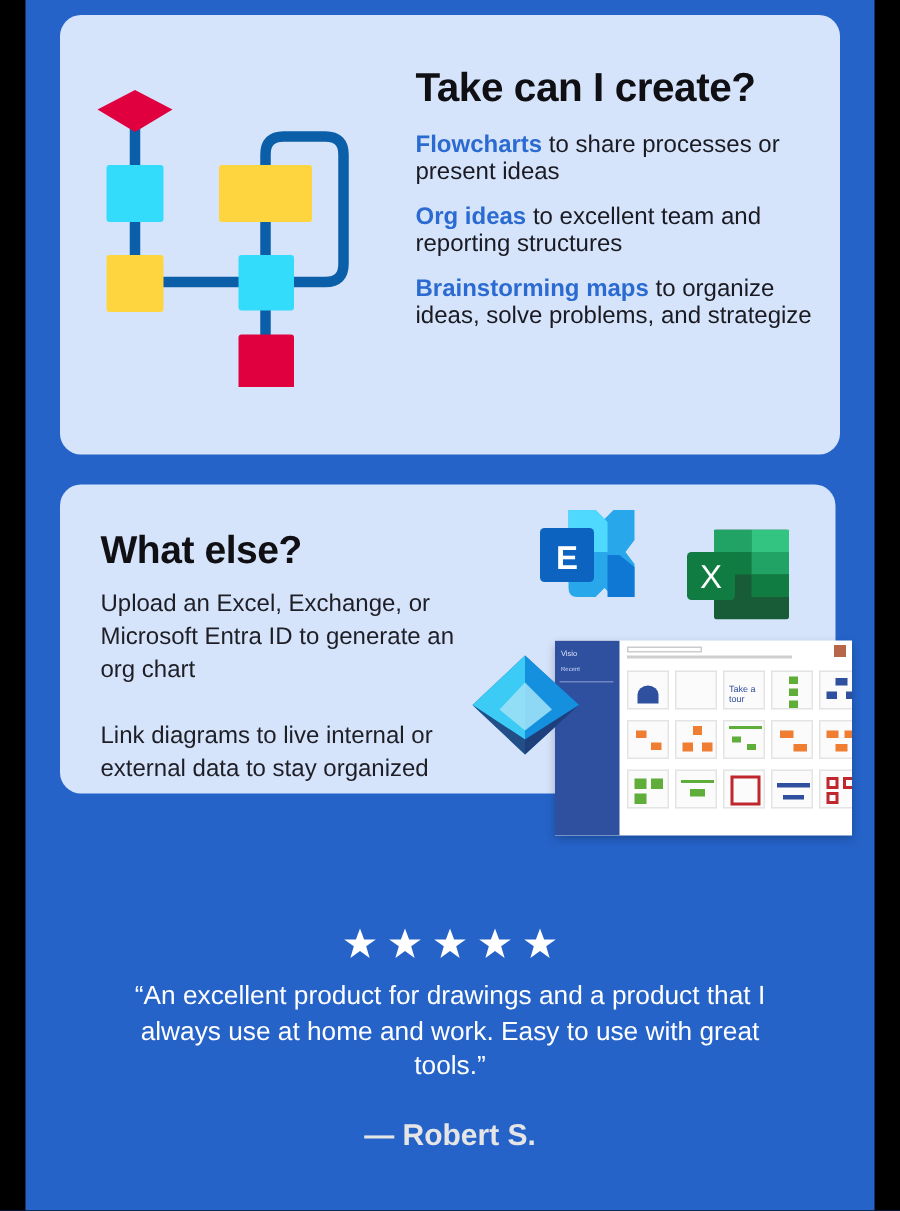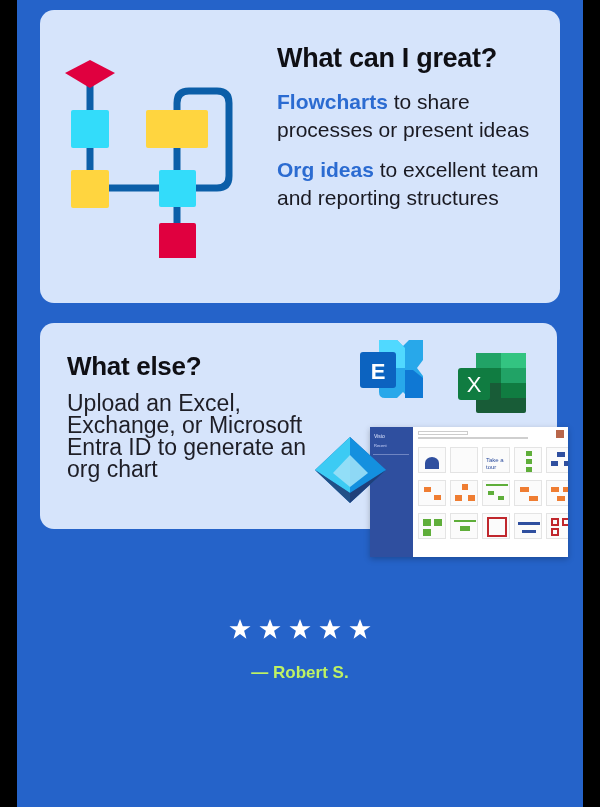--- a/index.html
+++ b/index.html
@@ -7,27 +7,27 @@
     body { font-family: "Liberation Sans", "DejaVu Sans", sans-serif; position: relative; }
     .page { position: absolute; left: 17px; top: 0; width: 566px; height: 807px; background: #2563c9; }
     .card { position: absolute; background: #d6e4fb; border-radius: 14px; }
     .card1 { left: 23px; top: 10px; width: 520px; height: 293px; }
     .card2 { left: 23px; top: 323px; width: 517px; height: 206px; }
 
     .flow-illus { position: absolute; left: 22px; top: 48px; width: 180px; height: 200px; }
 
     .c1-text { position: absolute; left: 237px; top: 32px; width: 275px; }
     .h-title { font-weight: bold; font-size: 27px; color: #0f0f14; letter-spacing: -0.3px; line-height: 32px; }
-    .feat { margin-top: 12px; font-size: 21px; line-height: 28px; color: #1a1a22; }
+    .feat { margin-top: 12px; font-size: 16px; line-height: 18px; color: #1a1a22; }
     .feat:first-of-type { margin-top: 14px; }
     .feat .hl { color: #2b6bd1; font-weight: bold; }
 
     .c2-text { position: absolute; left: 27px; top: 27px; width: 260px; }
     .c2-text .h-title { font-size: 26px; }
-    .para { font-size: 23px; line-height: 22px; color: #1e1e26; margin-top: 10px; }
+    .para { font-size: 16px; line-height: 22px; color: #1e1e26; margin-top: 10px; }
     .para + .para { margin-top: 22px; }
 
     .icon-exchange { position: absolute; left: 317px; top: 15px; width: 70px; height: 64px; }
     .icon-excel { position: absolute; left: 416px; top: 30px; width: 70px; height: 60px; }
     .icon-entra { position: absolute; left: 273px; top: 112px; width: 75px; height: 70px; }
 
     .visio-shot { position: absolute; left: 330px; top: 104px; width: 198px; height: 130px; background: #fff; box-shadow: 0 2px 6px rgba(0,0,0,0.25); overflow: hidden; }
     .visio-side { position: absolute; left: 0; top: 0; width: 43px; height: 130px; background: #2f4f9f; }
     .visio-side .lbl { position: absolute; left: 4px; top: 6px; font-size: 5px; color: #dfe6ff; }
     .visio-side .lbl2 { position: absolute; left: 4px; top: 16px; font-size: 4px; color: #cdd7ff; }
@@ -36,21 +36,21 @@
     .visio-tabs { position: absolute; left: 48px; top: 10px; width: 110px; height: 2px; background: #cfcfcf; }
     .visio-avatar { position: absolute; right: 4px; top: 3px; width: 8px; height: 8px; background: #b8664a; }
     .tgrid { position: absolute; left: 48px; top: 20px; display: grid; grid-template-columns: repeat(5, 28px); grid-auto-rows: 26px; column-gap: 4px; row-gap: 7px; }
     .tile { background: #fbfbfb; border: 1px solid #e4e4e4; position: relative; }
     .tile i { position: absolute; display: block; }
 
     .review { position: absolute; left: 0; top: 618px; width: 566px; text-align: center; color: #fff; }
     .stars { display: flex; justify-content: center; gap: 8px; }
     .star { width: 22px; height: 22px; }
     .quote { margin-top: 12px; font-size: 17.5px; line-height: 23.5px; color: #fff; }
-    .author { margin-top: 23px; font-size: 17px; font-weight: bold; color: #bef264; }
+    .author { margin-top: 23px; font-size: 20px; font-weight: bold; color: #e5e5e5; }
   </style>
 </head>
 <body>
 
 <div class="page">
 
   <div class="card card1">
     <svg class="flow-illus" viewBox="0 0 180 200">
       <g stroke="#0b5ea8" stroke-width="7" fill="none" stroke-linecap="round" stroke-linejoin="round">
         <line x1="28" y1="20" x2="28" y2="140"></line>
@@ -60,30 +60,32 @@
       </g>
       <polygon points="28,2 53,15 28,30 3,15" fill="#e0003f"></polygon>
       <rect x="9" y="52" width="38" height="38" rx="2" fill="#33dcfa"></rect>
       <rect x="9" y="112" width="38" height="38" rx="2" fill="#ffd53f"></rect>
       <rect x="84" y="52" width="62" height="38" rx="2" fill="#ffd53f"></rect>
       <rect x="97" y="112" width="37" height="37" rx="2" fill="#33dcfa"></rect>
       <rect x="97" y="165" width="37" height="37" rx="2" fill="#e0003f"></rect>
     </svg>
 
     <div class="c1-text">
-      <div class="h-title">What can I great?</div>
+      <div class="h-title">Take can I create?</div>
       <p class="feat"><span class="hl">Flowcharts</span><span> to share processes or present ideas</span></p>
       <p class="feat"><span class="hl">Org ideas</span><span> to excellent team and reporting structures</span></p>
+      <p class="feat"><span class="hl">Brainstorming maps</span><span> to organize ideas, solve problems, and strategize</span></p>
     </div>
   </div>
 
   <div class="card card2">
     <div class="c2-text">
       <div class="h-title">What else?</div>
       <p class="para">Upload an Excel, Exchange, or Microsoft Entra ID to generate an org chart</p>
+      <p class="para">Link diagrams to live internal or external data to stay organized</p>
     </div>
 
     <svg class="icon-exchange" viewBox="0 0 70 64">
       <path d="M22 2 H40 L46 8 L52 2 H66 V22 L60 30 L66 38 V60 H52 L46 54 L40 60 H28 Q22 60 22 54 Z" fill="#28a8ea"></path>
       <path d="M22 2 H40 L48 10 V30 H22 Z" fill="#50d9ff"></path>
       <path d="M48 32 L56 32 L66 40 V60 H48 Z" fill="#0f78d4"></path>
       <rect x="3" y="14" width="36" height="36" rx="3" fill="#0c63c0"></rect>
       <text x="21" y="41" text-anchor="middle" font-family="Liberation Sans, sans-serif" font-weight="bold" font-size="22" fill="#fff">E</text>
     </svg>
 
@@ -193,15 +195,16 @@
       <svg class="star" viewBox="0 0 24 24">
           <polygon points="12,1 15,9 23.5,9 16.5,14 19,22.5 12,17.5 5,22.5 7.5,14 0.5,9 9,9" fill="#fff"></polygon>
         </svg>
       <svg class="star" viewBox="0 0 24 24">
           <polygon points="12,1 15,9 23.5,9 16.5,14 19,22.5 12,17.5 5,22.5 7.5,14 0.5,9 9,9" fill="#fff"></polygon>
         </svg>
       <svg class="star" viewBox="0 0 24 24">
           <polygon points="12,1 15,9 23.5,9 16.5,14 19,22.5 12,17.5 5,22.5 7.5,14 0.5,9 9,9" fill="#fff"></polygon>
         </svg>
     </div>
+    <p class="quote" style="width:440px;margin-left:auto;margin-right:auto;">“An excellent product for drawings and a product that I always use at home and work. Easy to use with great tools.”</p>
     <p class="author">— Robert S.</p>
   </div>
 </div>
 
 </body></html>

